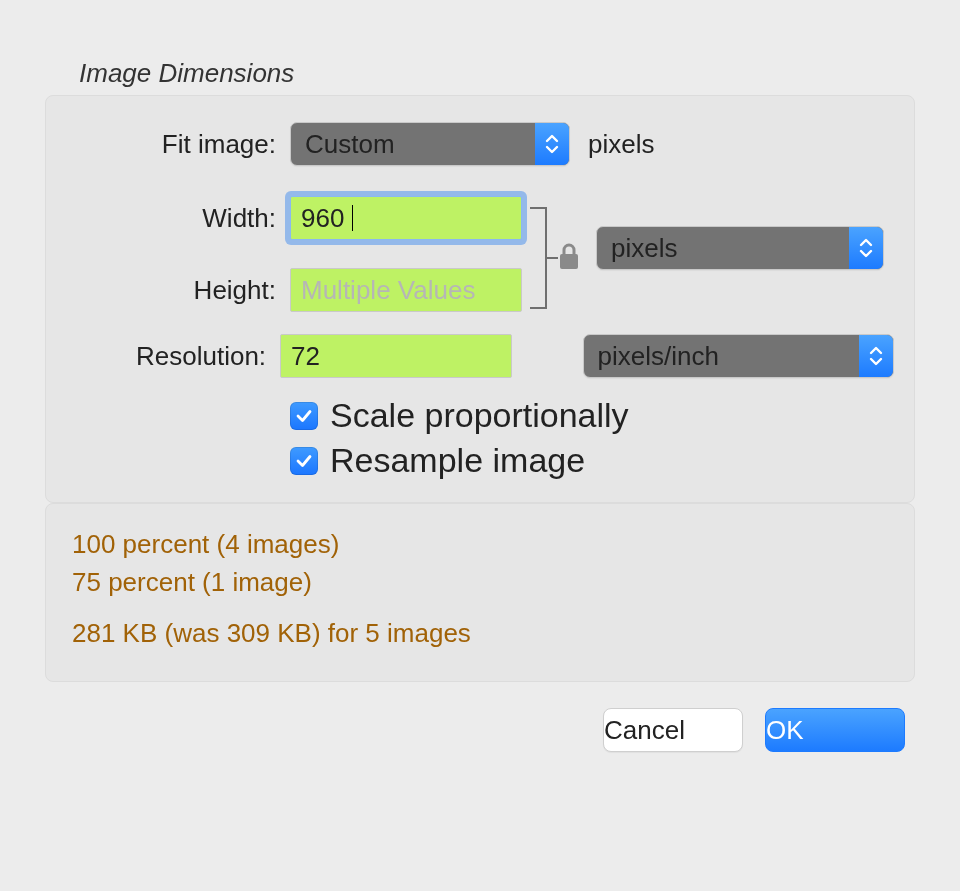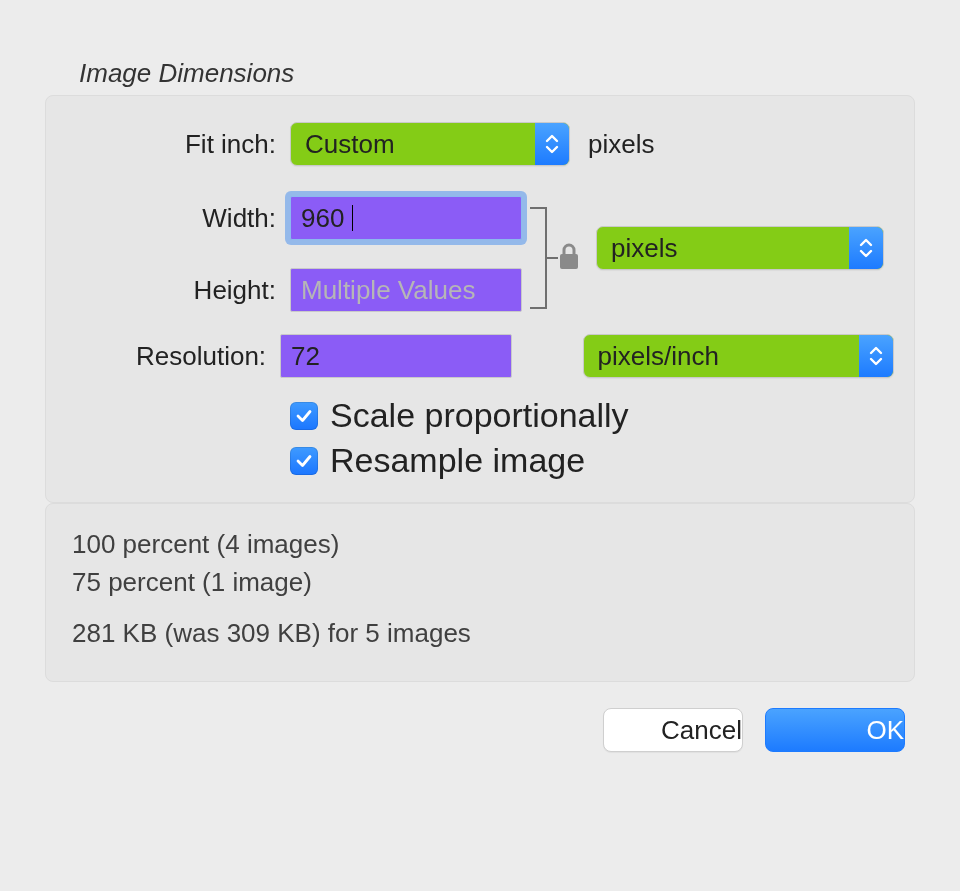--- a/index.html
+++ b/index.html
@@ -46,21 +46,21 @@
     padding-right: 14px;
     font-size: 26px;
     color: #222;
   }
   
   .popup {
     position: relative;
     display: inline-flex;
     align-items: center;
     height: 44px;
-    background: #84cc16;
+    background: #737373;
     border: 1px solid #c9c9c9;
     border-radius: 7px;
     padding: 0 42px 0 14px;
     font-size: 26px;
     color: #222;
     box-shadow: 0 1px 1px rgba(0,0,0,0.05);
     box-sizing: border-box;
   }
   .popup .stepper {
     position: absolute;
@@ -79,21 +79,21 @@
   .stepper svg { display: block; }
   .unit-text {
     margin-left: 18px;
     font-size: 26px;
     color: #222;
   }
   
   .textfield {
     height: 44px;
     width: 232px;
-    background: #8b5cf6;
+    background: #bef264;
     border: 1px solid #c9c9c9;
     border-radius: 2px;
     padding: 0 10px;
     font-size: 26px;
     color: #222;
     box-sizing: border-box;
     outline: none;
   }
   .textfield.focused {
     border: 1px solid #8bb9ef;
@@ -141,41 +141,41 @@
   }
   .checkbox svg { display: block; }
   .check-label { font-size: 34px; color: #222; }
 
   
   .result-box {
     padding: 22px 26px 28px 26px;
   }
   .result-line {
     font-size: 26px;
-    color: #404040;
+    color: #a16207;
     line-height: 1.45;
   }
   .result-gap { height: 14px; }
 
   
   .button-row {
     display: flex;
     justify-content: flex-end;
     gap: 22px;
     margin-top: 26px;
     padding-right: 10px;
   }
   .btn {
     min-width: 140px;
     height: 44px;
     border-radius: 8px;
     font-size: 26px;
     display: inline-flex;
     align-items: center;
-    justify-content: flex-end;
+    justify-content: flex-start;
     box-sizing: border-box;
     cursor: default;
   }
   .btn-cancel {
     background: #fff;
     border: 1px solid #cfcfcf;
     color: #222;
     box-shadow: 0 1px 1px rgba(0,0,0,0.05);
   }
   .btn-ok {
@@ -191,21 +191,21 @@
 </style>
 </head>
 <body>
 
 <div class="dialog">
 
   <div class="group-label">Image Dimensions</div>
   <div class="group-box dimensions-box">
 
     <div class="row" style="margin-bottom:30px;">
-      <div class="row-label">Fit inch:</div>
+      <div class="row-label">Fit image:</div>
       <div class="popup" style="width:280px;">
         <span>Custom</span>
         <span class="stepper">
           <svg width="18" height="22" viewBox="0 0 18 22">
               <path d="M4 8 L9 3 L14 8" stroke="#fff" stroke-width="2.4" fill="none" stroke-linecap="round" stroke-linejoin="round"></path>
               <path d="M4 14 L9 19 L14 14" stroke="#fff" stroke-width="2.4" fill="none" stroke-linecap="round" stroke-linejoin="round"></path>
             </svg>
         </span>
       </div>
       <div class="unit-text">pixels</div>

